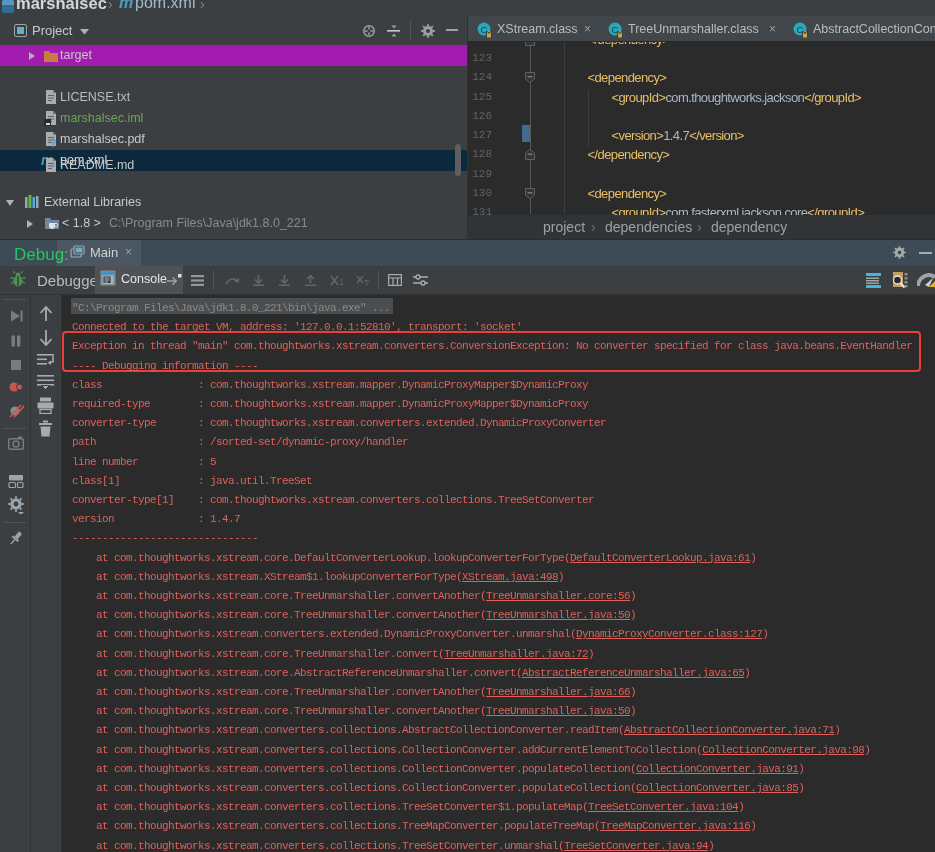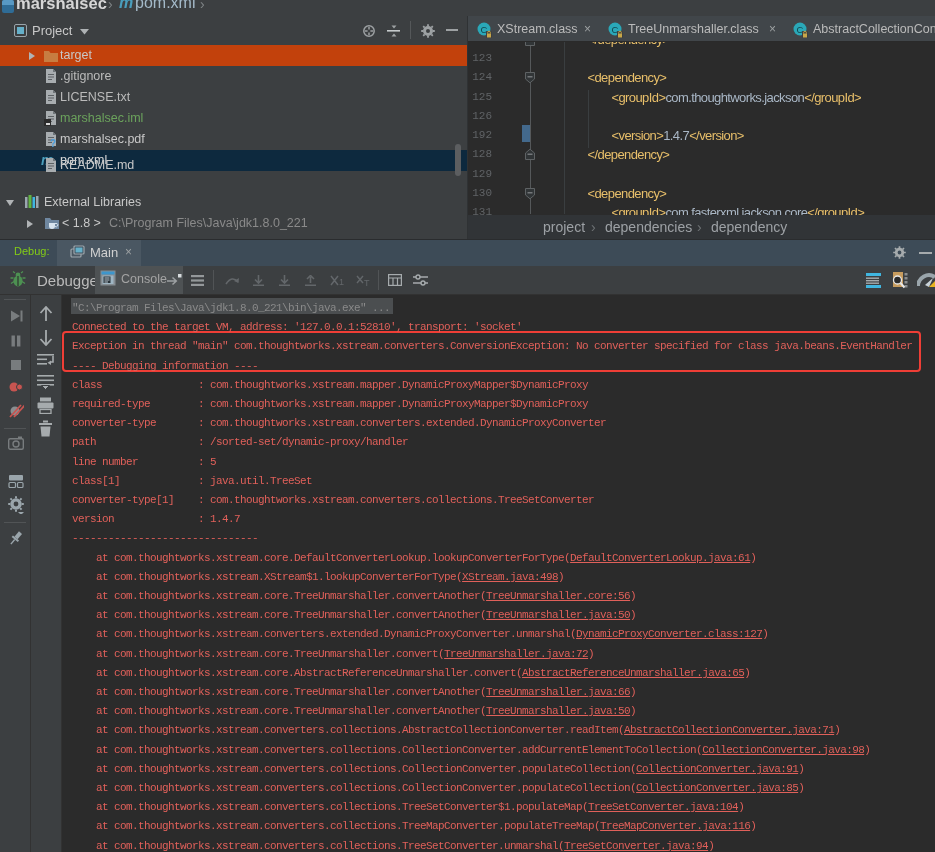--- a/index.html
+++ b/index.html
@@ -64,38 +64,28 @@
 <div class="abs" style="left:410px;top:5px;width:1px;height:18px;background:#55585a"></div>
 <svg class="ic" style="left:421px;top:8px" width="14" height="14" viewBox="0 0 14 14">
         <path d="M7 2 a5 5 0 0 1 0 10 a5 5 0 0 1 0 -10 M7 5 a2 2 0 0 0 0 4 a2 2 0 0 0 0 -4" fill="#9da1a3" fill-rule="evenodd"></path>
         <g stroke="#9da1a3" stroke-width="1.8">
           <path d="M7 0.2 v2 M7 11.8 v2 M0.2 7 h2 M11.8 7 h2 M2.2 2.2 l1.4 1.4 M10.4 10.4 l1.4 1.4 M11.8 2.2 l-1.4 1.4 M3.6 10.4 l-1.4 1.4"></path>
         </g>
       </svg>
 <div class="abs" style="left:446px;top:13px;width:12px;height:2px;background:#9da1a3"></div>
 </div>
 <div id="projtree">
-<div class="trow" style="top:0;background:#c2410c">
+<div class="trow" style="top:0;background:#a21caf">
         <svg class="ic" style="left:27px;top:6px" width="10" height="10" viewBox="0 0 10 10">
           <path d="M2 1 l6 4 l-6 4 z" fill="#b0b3b5"></path>
         </svg>
         <svg class="ic" style="left:43px;top:3px" width="16" height="16" viewBox="0 0 16 16">
           <path d="M1 3 h5 l1.5 2 h7.5 v9 h-14 z" fill="#c77d41"></path>
         </svg>
         <span class="lbl" style="color:#c8c8c8">target</span>
-      </div>
-<div class="trow" style="top:21px">
-        <svg class="ic" style="left:43px;top:2px" width="16" height="17" viewBox="0 0 16 17">
-          <path d="M3 1 h7 l3 3 v11 h-10 z" fill="#a8adb0"></path>
-          <path d="M10 1 l3 3 h-3 z" fill="#6e7478"></path>
-          <rect x="5" y="6" width="6" height="1" fill="#5c6164"></rect>
-          <rect x="5" y="8.5" width="6" height="1" fill="#5c6164"></rect>
-          <rect x="5" y="11" width="4" height="1" fill="#5c6164"></rect>
-        </svg>
-        <span class="lbl">.gitignore</span>
       </div>
 <div class="trow" style="top:42px">
         <svg class="ic" style="left:43px;top:2px" width="16" height="17" viewBox="0 0 16 17">
           <path d="M3 1 h7 l3 3 v11 h-10 z" fill="#a8adb0"></path>
           <path d="M10 1 l3 3 h-3 z" fill="#6e7478"></path>
           <rect x="5" y="6" width="6" height="1" fill="#5c6164"></rect>
           <rect x="5" y="8.5" width="6" height="1" fill="#5c6164"></rect>
           <rect x="5" y="11" width="4" height="1" fill="#5c6164"></rect>
         </svg>
         <span class="lbl">LICENSE.txt</span>
@@ -206,21 +196,21 @@
 <div class="abs" style="left:54px;top:83px;width:8px;height:17px;background:#43698c"></div>
 <div class="abs" style="left:62px;top:0;width:1px;height:172px;background:#55585a"></div>
 <div class="lnum" style="top:-12.1px">122</div>
 <div class="cline" style="left:119.5px;top:-12.1px">&lt;/dependency&gt;</div>
 <div class="lnum" style="top:7.1px">123</div>
 <div class="lnum" style="top:26.4px">124</div>
 <div class="cline" style="left:119.5px;top:26.4px">&lt;dependency&gt;</div>
 <div class="lnum" style="top:45.6px">125</div>
 <div class="cline" style="left:143.5px;top:45.6px">&lt;groupId&gt;<span class="ctx">com.thoughtworks.jackson</span>&lt;/groupId&gt;</div>
 <div class="lnum" style="top:64.8px">126</div>
-<div class="lnum" style="top:84.1px">192</div>
+<div class="lnum" style="top:84.1px">127</div>
 <div class="cline" style="left:143.5px;top:84.1px">&lt;version&gt;<span class="ctx">1.4.7</span>&lt;/version&gt;</div>
 <div class="lnum" style="top:103.3px">128</div>
 <div class="cline" style="left:119.5px;top:103.3px">&lt;/dependency&gt;</div>
 <div class="lnum" style="top:122.5px">129</div>
 <div class="lnum" style="top:141.7px">130</div>
 <div class="cline" style="left:119.5px;top:141.7px">&lt;dependency&gt;</div>
 <div class="lnum" style="top:161.0px">131</div>
 <div class="cline" style="left:143.5px;top:161.0px">&lt;groupId&gt;<span class="ctx">com.fasterxml.jackson.core</span>&lt;/groupId&gt;</div>
 <svg class="ic" style="left:56px;top:-8px" width="12" height="13" viewBox="0 0 12 13">
         <path d="M1.5 11.5 h9 v-6.5 l-4.5 -3.8 l-4.5 3.8 z" fill="#313537" stroke="#5f6365"></path>
@@ -242,21 +232,21 @@
 <div id="ebread">
       <span style="position:absolute;left:75px">project</span>
       <span style="position:absolute;left:123px;color:#6e7275">›</span>
       <span style="position:absolute;left:137px">dependencies</span>
       <span style="position:absolute;left:229px;color:#6e7275">›</span>
       <span style="position:absolute;left:243px">dependency</span>
     </div>
 </div>
 <div class="abs" style="left:0;top:239px;width:935px;height:1px;background:#2a2c2e"></div>
 <div class="abs" id="dbghead">
-<span class="abs" style="left:14px;top:5px;font-size:11px;color:#84cc16">Debug:</span>
+<span class="abs" style="left:14px;top:5px;font-size:17px;color:#22c55e">Debug:</span>
 <div class="abs" style="left:57px;top:0;width:84px;height:26px;background:rgba(255,255,255,0.07)"></div>
 <svg class="ic" style="left:70px;top:5px" width="16" height="16" viewBox="0 0 16 16">
       <rect x="1" y="4" width="10" height="8" rx="1" fill="none" stroke="#9da7ad" stroke-width="1.2"></rect>
       <rect x="4" y="1" width="10" height="8" rx="1" fill="#3d4b57" stroke="#9da7ad" stroke-width="1.2"></rect>
       <rect x="5.5" y="2.5" width="7" height="5" fill="#65b0c9"></rect>
     </svg>
 <span class="abs" style="left:90px;top:5px;font-size:13px;color:#d0d0d0">Main</span>
 <span class="abs" style="left:125px;top:5px;font-size:12px;color:#9da1a3">×</span>
 <svg class="ic" style="left:893px;top:6px" width="13" height="13" viewBox="0 0 13 13">
       <path d="M6.5 1.8 a4.7 4.7 0 0 1 0 9.4 a4.7 4.7 0 0 1 0 -9.4 M6.5 4.6 a1.9 1.9 0 0 0 0 3.8 a1.9 1.9 0 0 0 0 -3.8" fill="#a6abad" fill-rule="evenodd"></path>
@@ -273,21 +263,21 @@
       <rect x="0.5" y="0.5" width="15" height="15" fill="#868d92"></rect>
       <rect x="1.5" y="1.5" width="13" height="3" fill="#3d96cc"></rect>
       <rect x="2.5" y="5.5" width="11" height="8.5" fill="#9fb6c3"></rect>
       <rect x="3.5" y="6.5" width="7" height="6.5" fill="#28333a"></rect>
       <g fill="#b8c4cc">
         <rect x="4.5" y="7.5" width="5" height="1"></rect>
         <rect x="4.5" y="9.5" width="5" height="1"></rect>
         <rect x="4.5" y="11.5" width="3.5" height="1"></rect>
       </g>
     </svg>
-<span class="abs" style="left:121px;top:6px;font-size:12.5px;color:#a3a3a3">Console</span>
+<span class="abs" style="left:121px;top:6px;font-size:12.5px;color:#e5e5e5">Console</span>
 <svg class="ic" style="left:167px;top:8px" width="15" height="12" viewBox="0 0 15 12">
       <path d="M0 7 h9 M5.5 3.5 l3.8 3.5 l-3.8 3.5" stroke="#9da1a3" stroke-width="1.5" fill="none"></path>
       <rect x="11" y="0" width="3.5" height="3.5" fill="#d8dcde"></rect>
     </svg>
 <svg class="ic" style="left:191px;top:9px" width="13" height="11" viewBox="0 0 13 11">
       <g fill="#94989a">
         <rect x="0" y="0" width="13" height="2.2"></rect>
         <rect x="0" y="4.4" width="13" height="2.2"></rect>
         <rect x="0" y="8.8" width="13" height="2.2"></rect>
       </g>

